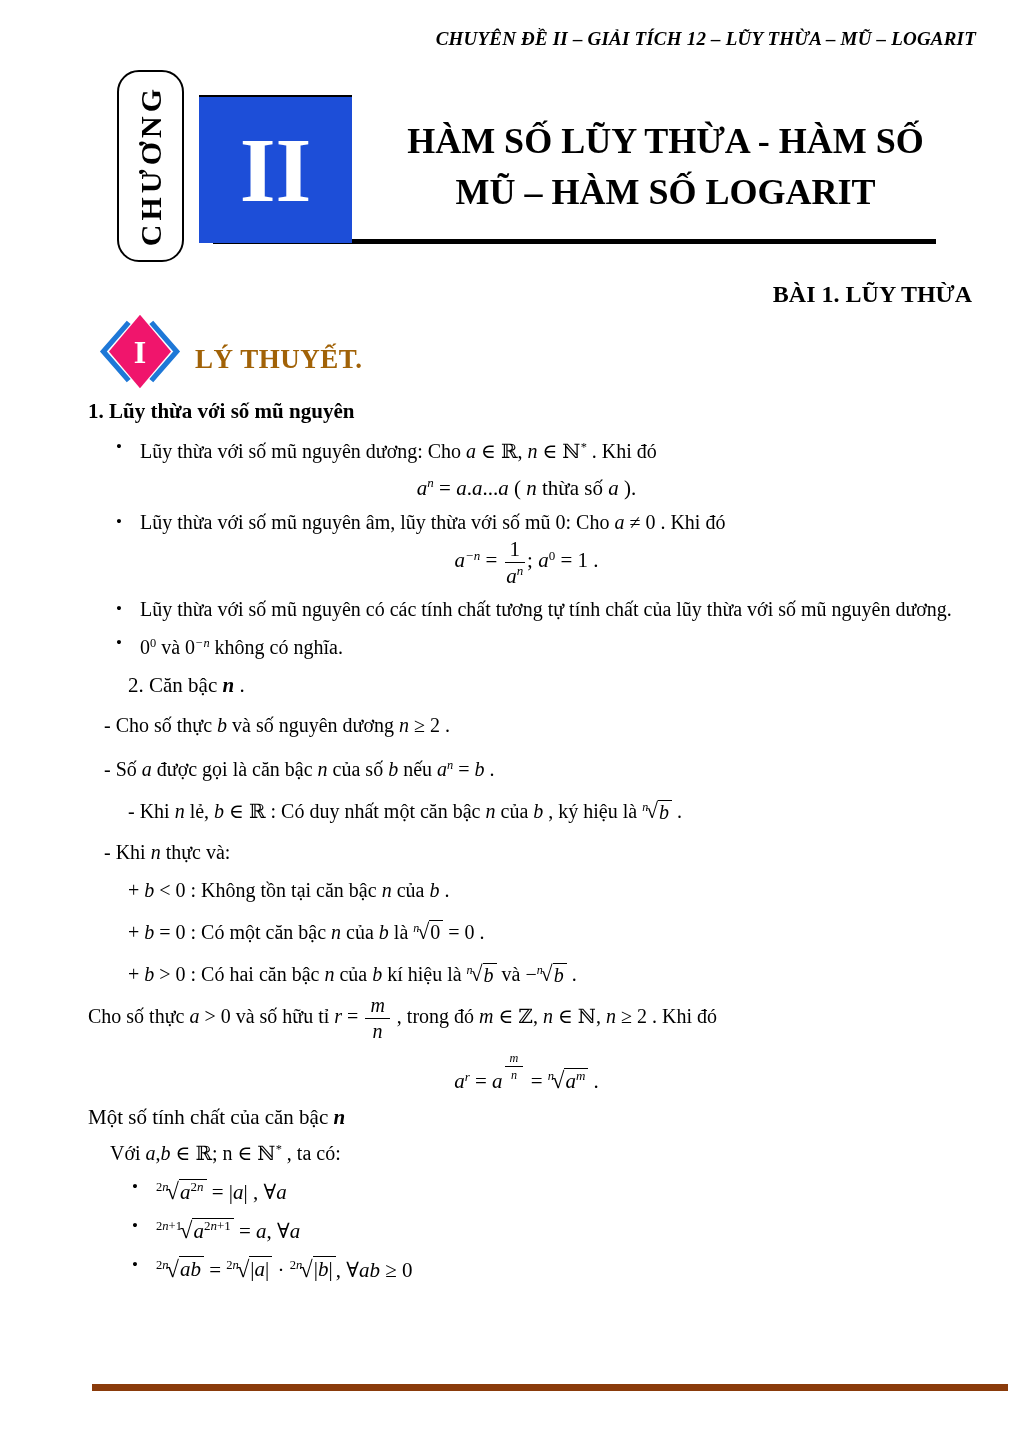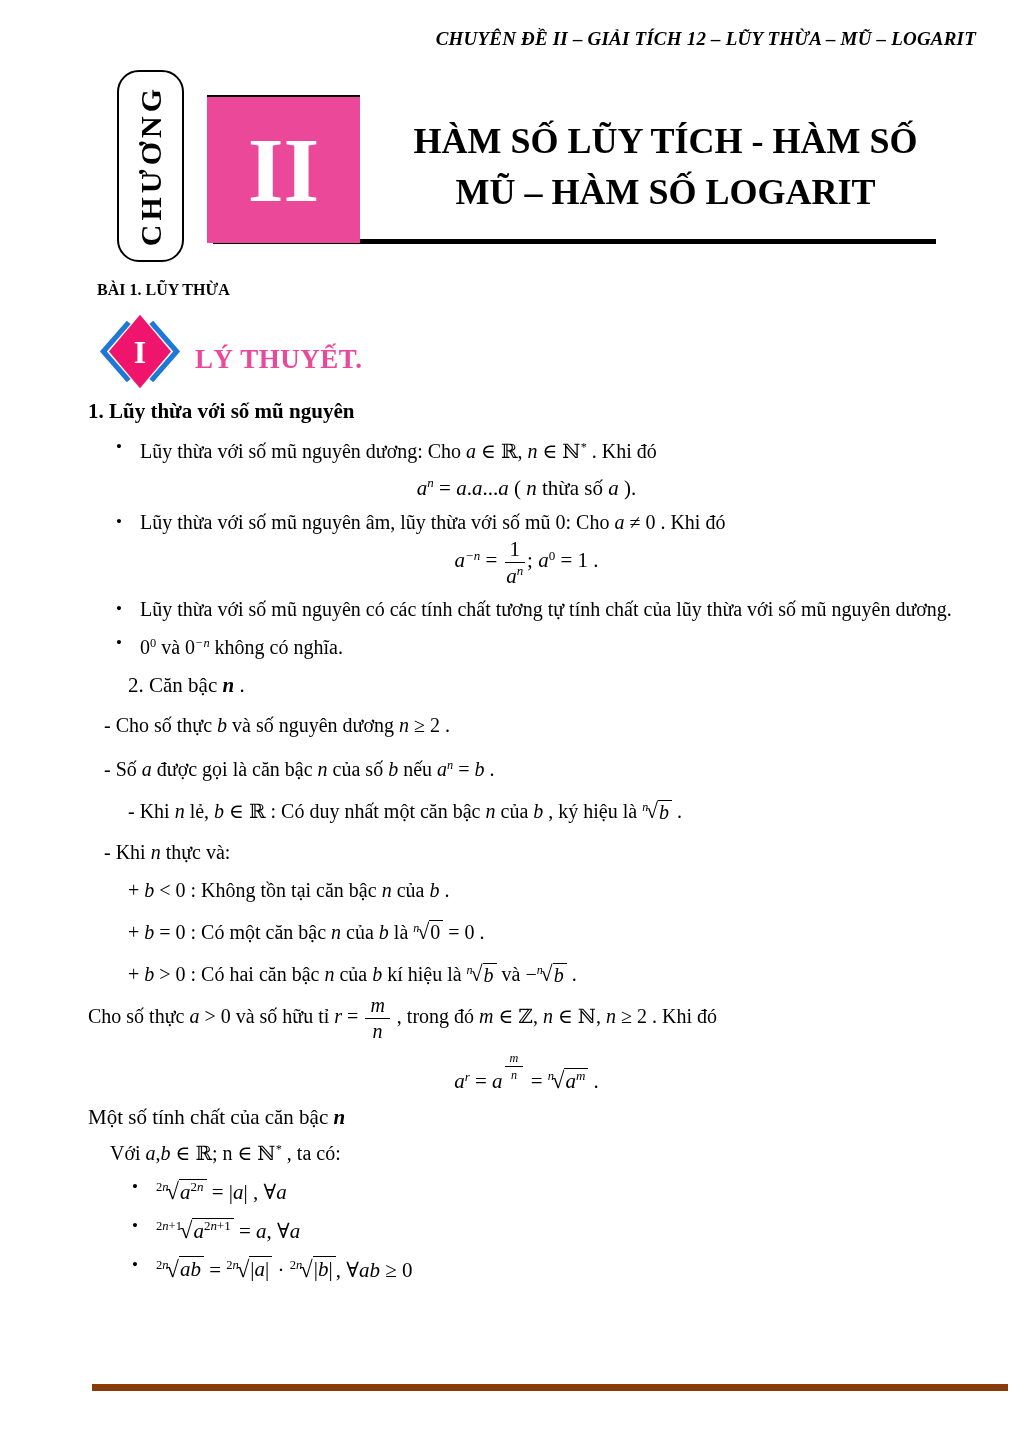--- a/index.html
+++ b/index.html
@@ -13,35 +13,35 @@
 
   
   .chuong-box { position:absolute; left:117px; top:70px; width:67px; height:192px;
                 border:2.5px solid #000; border-radius:22px; background:#fff;
                 display:flex; align-items:center; justify-content:center; z-index:2; }
   .chuong-text { writing-mode:vertical-rl; transform:rotate(180deg);
                  font-weight:bold; font-size:30px; letter-spacing:4px; }
   .title-rule { position:absolute; left:213px; top:239px; width:723px; height:5px;
                 background:#000; z-index:0; }
   .cyan-box { position:absolute; left:199px; top:95px; width:153px; height:148px;
-              background:#ec4899; border-top:2.5px solid #000;
-              display:flex; align-items:center; justify-content:center; z-index:1;margin-left:8px; }
+              background:#1d4ed8; border-top:2.5px solid #000;
+              display:flex; align-items:center; justify-content:center; z-index:1; }
   .cyan-box span { color:#fff; font-weight:bold; font-size:92px; line-height:1; }
   .banner-title { position:absolute; left:383px; top:116px; width:565px;
                   text-align:center; font-weight:bold; font-size:36px; line-height:1.42; }
 
   
   .lesson-title { position:absolute; left:97px; top:281px; width:875px;
-                  text-align:left; font-weight:bold; font-size:16px; }
+                  text-align:right; font-weight:bold; font-size:24px; }
   .badge { position:absolute; left:93px; top:312px; display:flex; align-items:center; gap:8px; }
   .chev { fill:none; stroke:#1E78D7; stroke-width:5.5px; }
   .dmd  { fill:#F0156C; }
   .dmd-text { fill:#fff; font-size:34px; font-weight:bold;
               font-family:"Liberation Serif","DejaVu Serif",serif; text-anchor:middle; }
-  .badge-label { font-size:27px; font-weight:bold; color:#ec4899; letter-spacing:0.5px;margin-top:16px; }
+  .badge-label { font-size:27px; font-weight:bold; color:#a16207; letter-spacing:0.5px;margin-top:16px; }
 
   
   .content { position:absolute; left:88px; top:398px; width:877px;
              font-size:20px; line-height:26px; }
   .h1 { font-weight:bold; font-size:21px; }
   .bullet { display:flex; padding-left:28px; gap:18px; align-items:flex-start; }
   .dot { font-size:17px; line-height:26px; }
   .formula { text-align:center; font-size:21px; }
   .dash { margin-left:16px; }
   .plus { margin-left:44px; }
@@ -78,21 +78,21 @@
   <div class="header">CHUYÊN ĐỀ II – GIẢI TÍCH 12 – LŨY THỪA – MŨ – LOGARIT</div>
 
   <div class="title-rule"></div>
   <div class="chuong-box">
     <span class="chuong-text">CHƯƠNG</span>
   </div>
   <div class="cyan-box">
     <span>II</span>
   </div>
   <div class="banner-title">
-    <div>HÀM SỐ LŨY TÍCH - HÀM SỐ</div>
+    <div>HÀM SỐ LŨY THỪA - HÀM SỐ</div>
     <div>MŨ – HÀM SỐ LOGARIT</div>
   </div>
 
   <div class="lesson-title">BÀI 1. LŨY THỪA</div>
 
   <div class="badge">
     <svg class="badge-icon" viewBox="0 0 100 84" width="94" height="79" aria-hidden="true">
       <path class="chev" d="M38 11 L11 42 L38 73"></path>
       <path class="chev" d="M62 11 L89 42 L62 73"></path>
       <polygon class="dmd" points="50,3 83,42 50,81 17,42"></polygon>

